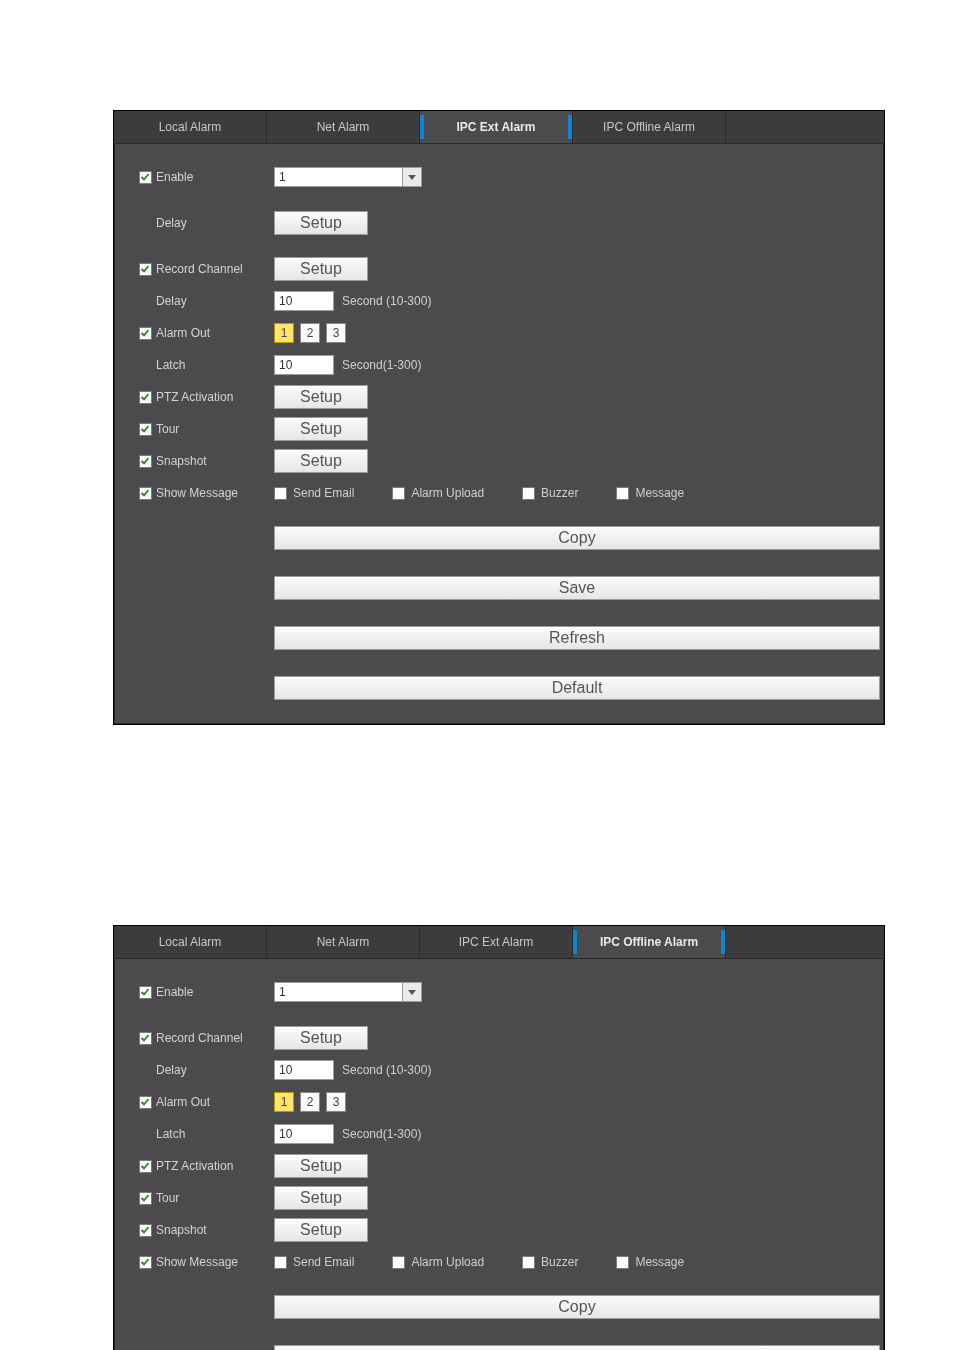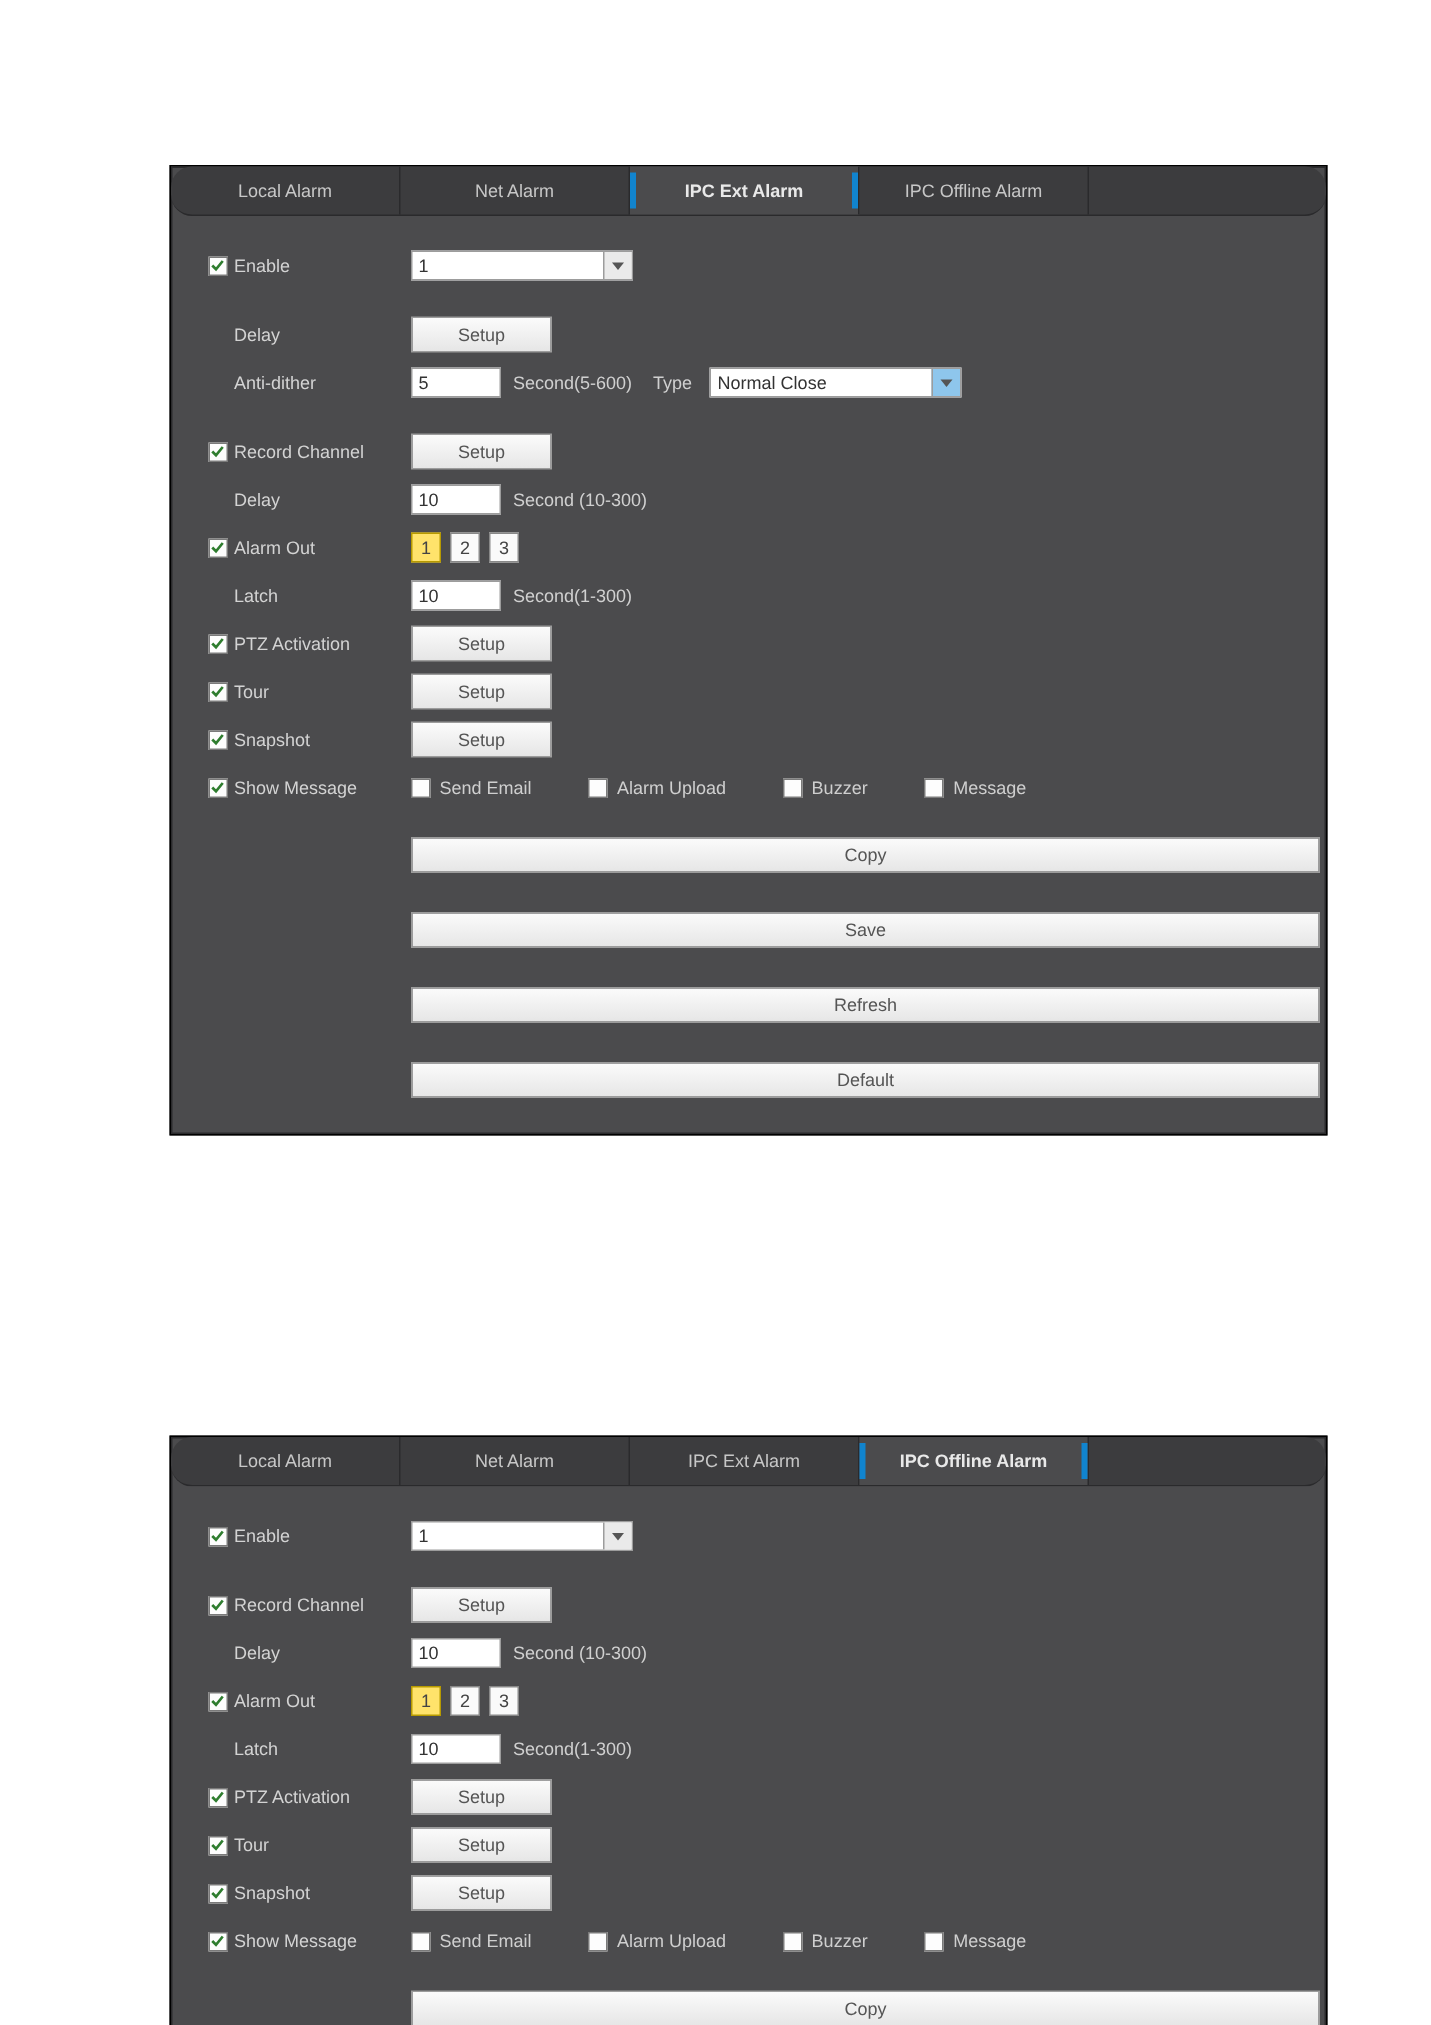--- a/index.html
+++ b/index.html
@@ -3,21 +3,21 @@
 <meta charset="utf-8">
 <style>
   html, body { margin: 0; padding: 0; background: #ffffff; font-family: Arial, Helvetica, sans-serif; }
   .page { width: 954px; padding: 110px 0 40px 0; }
   .panel {
     width: 770px; margin: 0 0 200px 113px; background: #4b4b4d;
     border: 1px solid #000; box-shadow: 0 0 0 1px #2a2a2c inset;
     color: #cfcfcf; font-size: 12px;
   }
   
-  .tabs { display: flex; align-items: stretch; background: #3c3c3e; border-bottom: 1px solid #2a2a2c; border-radius: 14px; }
+  .tabs { display: flex; align-items: stretch; background: #3c3c3e; border-bottom: 1px solid #2a2a2c; }
   .tab {
     position: relative; width: 152px; height: 32px;
     display: flex; align-items: center; justify-content: center;
     color: #c7c7c7; cursor: pointer;
     border-right: 1px solid #2a2a2c;
   }
   .tab.active {
     background: #4b4b4d; color: #e9e9e9; font-weight: bold;
   }
   .tab.active::before, .tab.active::after {
@@ -58,21 +58,21 @@
   }
   .sel .sel-btn.blue { background:#8ec6ec; }
   .tri-down {
     width:0; height:0; border-left:4px solid transparent; border-right:4px solid transparent;
     border-top:5px solid #555;
   }
   
   .btn {
     height: 22px; min-width: 64px; padding: 0 14px;
     background: linear-gradient(#fbfbfb,#e6e6e6);
-    border: 1px solid #9c9c9c; color: #555; font-size: 12px;
+    border: 1px solid #9c9c9c; color: #555; font-size: 16px;
     display:inline-flex; align-items:center; justify-content:center; cursor:pointer;
   }
   .btn.wide { min-width: 82px; }
   .btn-row { display:flex; gap:26px; margin-left:140px; margin-top:18px;flex-direction:column; }
   
   .chip {
     width:20px; height:20px; border:1px solid #888; background:#fafafa;
     display:inline-flex; align-items:center; justify-content:center;
     font-size:12px; color:#444; box-sizing:border-box;
   }
@@ -124,35 +124,20 @@
 
       <div class="row gap-top">
         <div class="ck-col"></div>
         <div class="lbl-col"><span>Delay</span></div>
         <div class="ctrl-col">
           <span class="btn">
               <span>Setup</span>
             </span>
         </div>
       </div>
-      <div class="row">
-        <div class="ck-col"></div>
-        <div class="lbl-col"><span>Anti-dither</span></div>
-        <div class="ctrl-col">
-          <input class="txt w60" value="5" style="">
-          <span class="unit">Second(5-600)</span>
-          <span class="inline-lbl">Type</span>
-          <div class="sel" style="width:168px">
-            <span class="sel-val">Normal Close</span>
-            <span class="sel-btn blue">
-                <span class="tri-down"></span>
-              </span>
-          </div>
-        </div>
-      </div>
 
     <div class="row gap-top">
       <div class="ck-col">
             <span class="ck checked">
               <svg viewBox="0 0 10 10">
                 <polyline points="1.5,5 4,7.5 8.5,2" fill="none" stroke="#2f7d2f" stroke-width="1.8"></polyline>
               </svg>
             </span>
           </div>
       <div class="lbl-col"><span>Record Channel</span></div>

